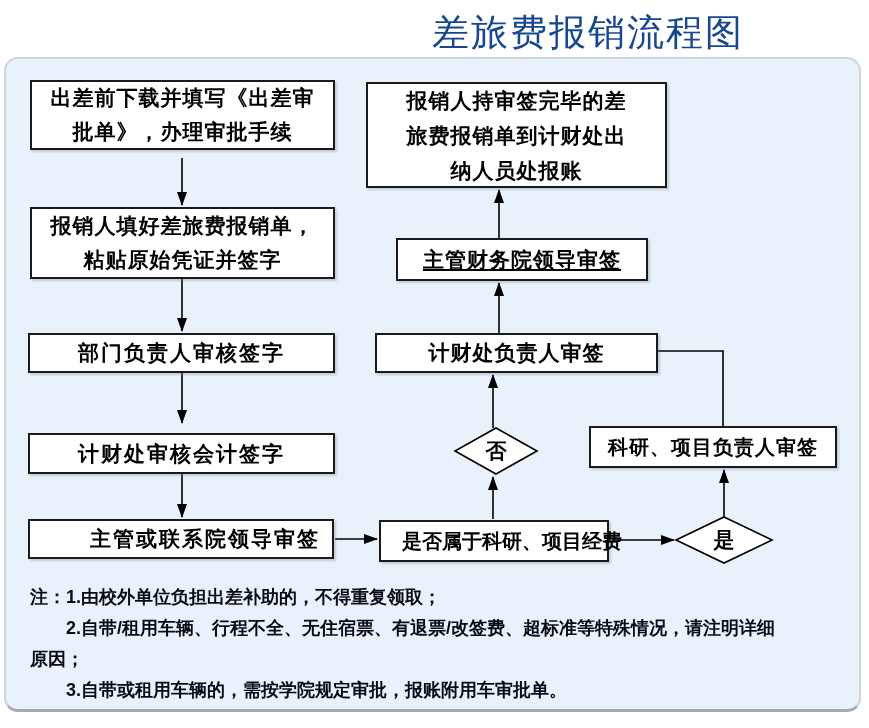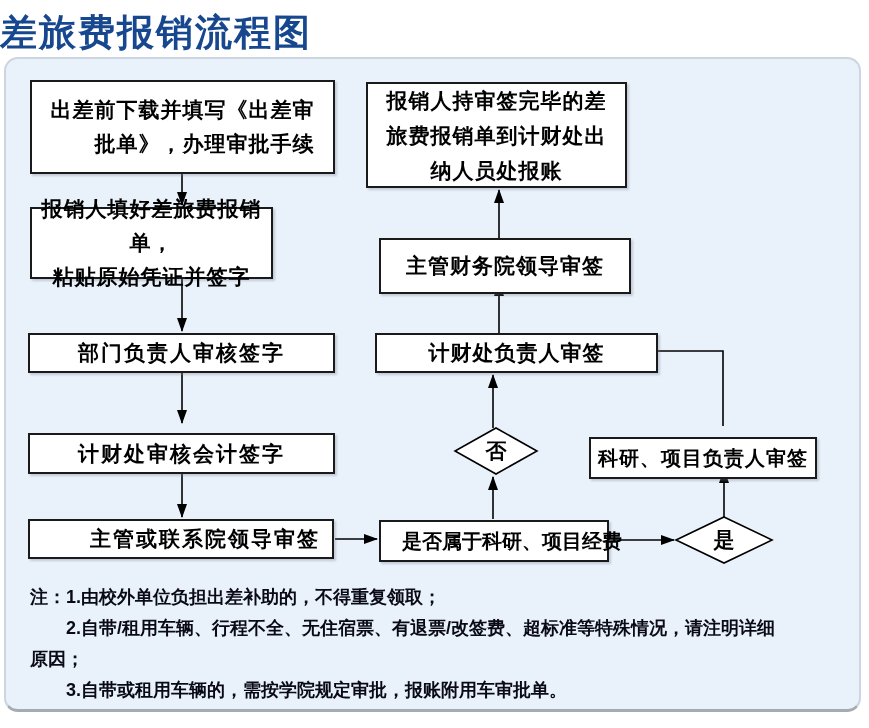--- a/index.html
+++ b/index.html
@@ -14,24 +14,24 @@
     background: #ffffff;
     overflow: hidden;
     font-family: "Liberation Sans", sans-serif;
   }
   .title {
     position: absolute;
     left: 0;
     top: 8px;
     width: 744px;
     margin: 0;
-    text-align: left;
+    text-align: right;
     font-family: "Liberation Serif", "DejaVu Serif", serif;
     font-size: 37px;
-    font-weight: bold;
+    font-weight: normal;
     letter-spacing: 2px;
     color: #17488f;
   }
   .panel {
     position: absolute;
     left: 4px;
     top: 57px;
     width: 857px;
     height: 655px;
     background: #e9f2fb;
@@ -59,30 +59,30 @@
     justify-content: center;
     text-align: center;
     font-weight: bold;
     font-size: 21px;
     line-height: 34px;
     letter-spacing: 1px;
     color: #000000;
     white-space: pre-line;
     z-index: 2;
   }
-  .b1 { left: 30px;  top: 80px;  width: 305px; height: 94px; text-align: right;  }
-  .b2 { left: 30px;  top: 207px; width: 243px; height: 72px;  }
+  .b1 { left: 30px;  top: 80px;  width: 305px; height: 70px;  }
+  .b2 { left: 30px;  top: 207px; width: 305px; height: 72px;  }
   .b3 { left: 28px;  top: 333px; width: 307px; height: 40px;  letter-spacing: 2px; }
   .b4 { left: 28px;  top: 425px; width: 307px; height: 41px;  letter-spacing: 2px; margin-top: 8px; }
   .b5 { left: 28px;  top: 519px; width: 306px; height: 40px;  letter-spacing: 2px; padding-left: 48px; }
-  .b6 { left: 366px; top: 82px;  width: 261px; height: 106px; line-height: 35px; }
-  .b7 { left: 379px; top: 238px; width: 252px; height: 56px;  }
+  .b6 { left: 366px; top: 82px;  width: 301px; height: 106px; line-height: 35px; }
+  .b7 { left: 396px; top: 238px; width: 252px; height: 43px; text-decoration: underline;  }
   .b8 { left: 375px; top: 333px; width: 283px; height: 40px;  }
   .b9 { left: 379px; top: 520px; width: 230px; height: 42px;  font-size: 20px; letter-spacing: 0; white-space: nowrap; padding-left: 36px; }
-  .b10{ left: 589px; top: 437px; width: 228px; height: 42px;  font-size: 20px; }
+  .b10{ left: 589px; top: 426px; width: 248px; height: 42px;  font-size: 20px; }
   .diamond-label {
     position: absolute;
     display: flex;
     align-items: center;
     justify-content: center;
     font-weight: bold;
     font-size: 21px;
     color: #000000;
     z-index: 3;
   }

